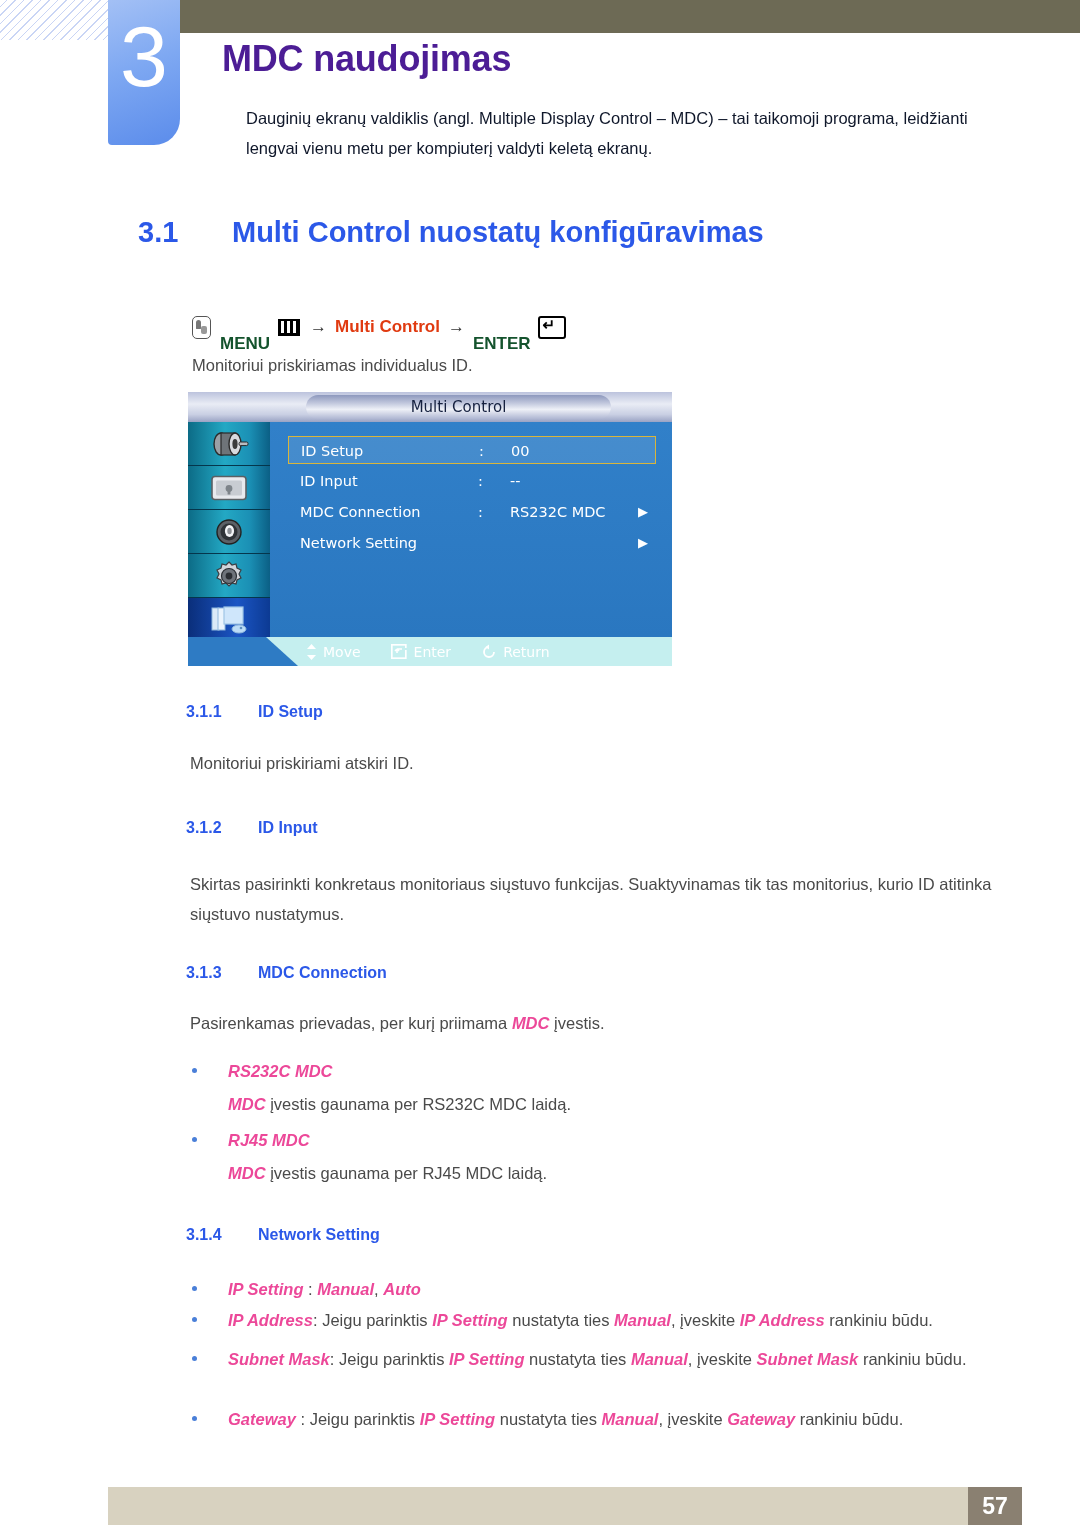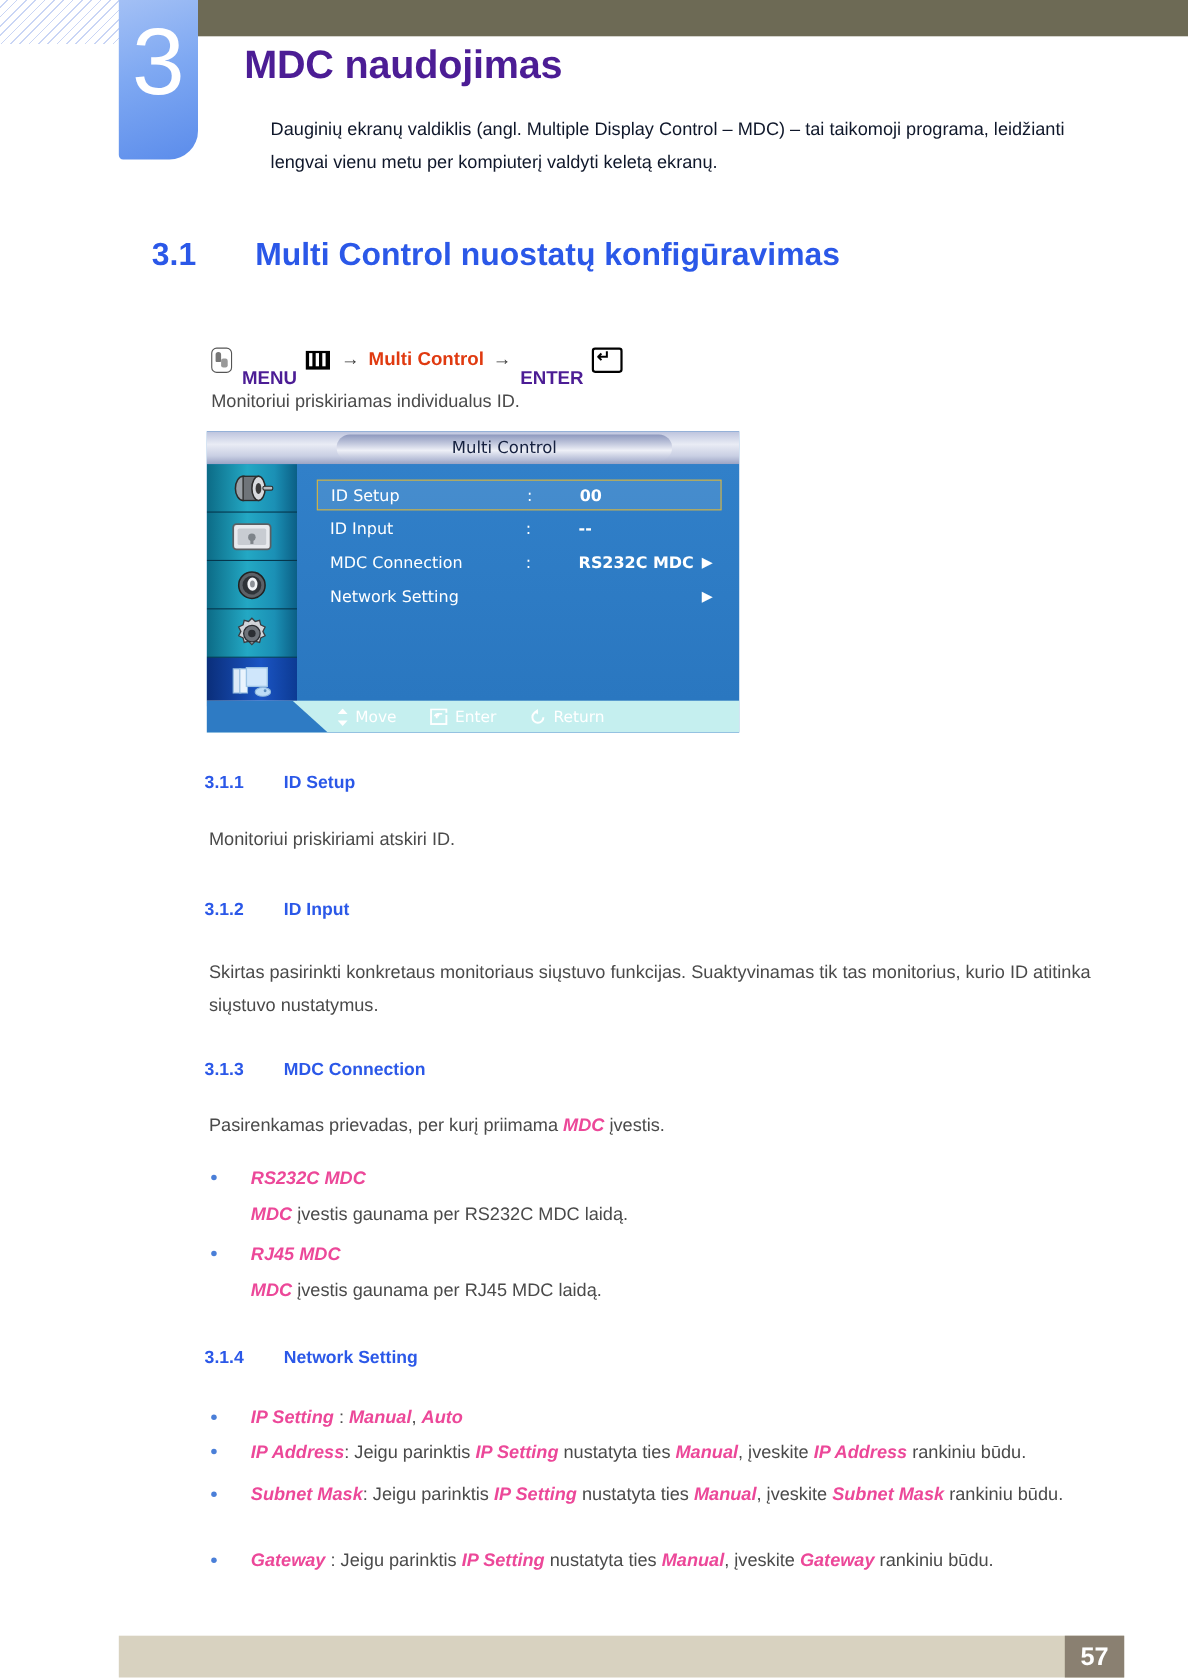--- a/index.html
+++ b/index.html
@@ -88,21 +88,21 @@
   .menupath {
     position: absolute;
     left: 192px; top: 300px;
     font-size: 17px;
     font-weight: bold;
     white-space: nowrap;
     display: flex;
     align-items: center;
     gap: 6px;
   }
-  .menupath .olive-txt { color: #4c1d95; margin-top: 34px; }
+  .menupath .olive-txt { color: #14532d; margin-top: 34px; }
   .menupath .red-txt { color: #e03a10; font-weight: bold; }
   .menupath .arrow { color: #333; font-weight: normal; font-size: 17px; padding: 0 2px;}
 
   .icon-remote {
     display: inline-block;
     width: 17px; height: 21px;
     border: 1.6px solid #555;
     border-radius: 5px;
     position: relative;
     background: #fff;
@@ -228,21 +228,21 @@
     font-size: 14.5px;
     line-height: 28px;
   }
   .osd-row.sel {
     background: rgba(255,255,255,0.10);
     border: 1.5px solid #d8b53c;
     box-sizing: border-box;
   }
   .osd-lbl { position: absolute; left: 12px; top: 0; }
   .osd-colon { position: absolute; left: 190px; top: 0; }
-  .osd-val { position: absolute; left: 238px; top: 0; font-weight: bold; }
+  .osd-val { position: absolute; left: 222px; top: 0; }
   .osd-arrow { position: absolute; right: 8px; top: 0; font-size: 13px; }
   .osd-foot {
     position: absolute;
     left: 0; bottom: 0;
     width: 484px; height: 29px;
     background: #c5efef;
   }
   .osd-foot-notch {
     position: absolute;
     left: 0; top: 0;

